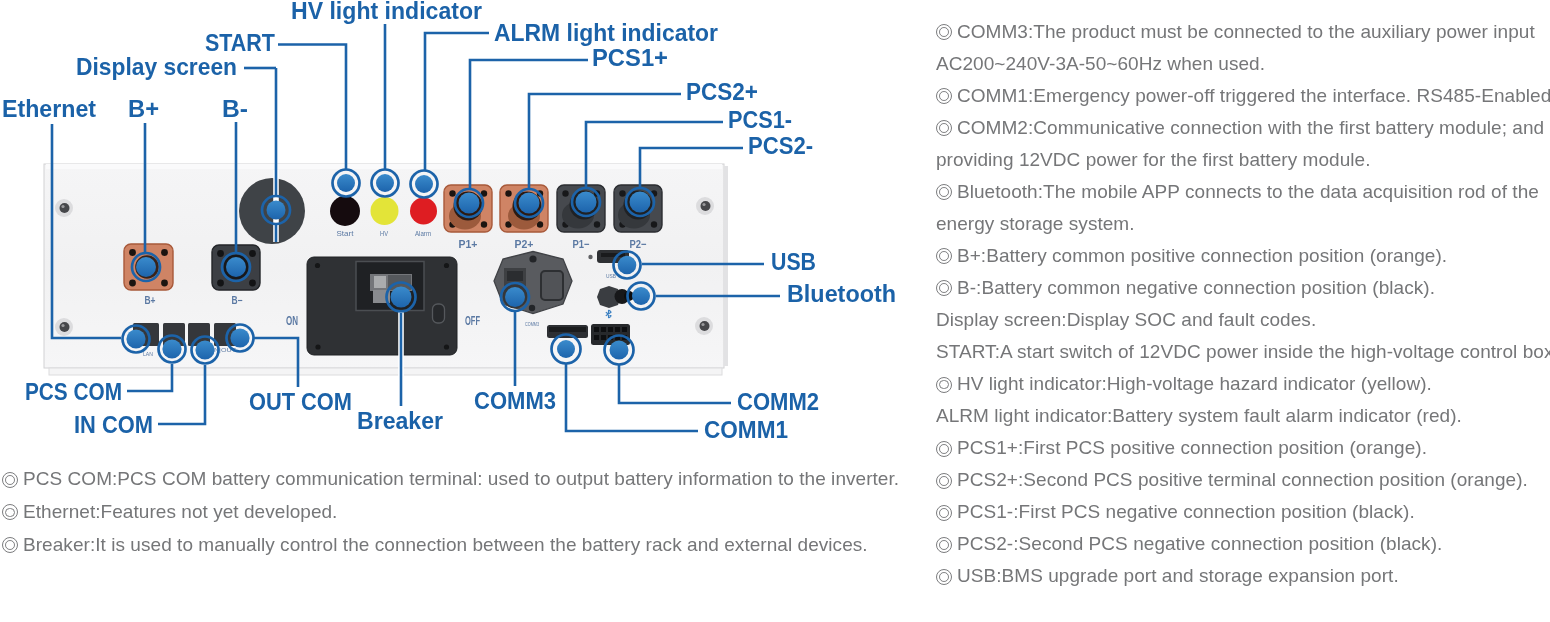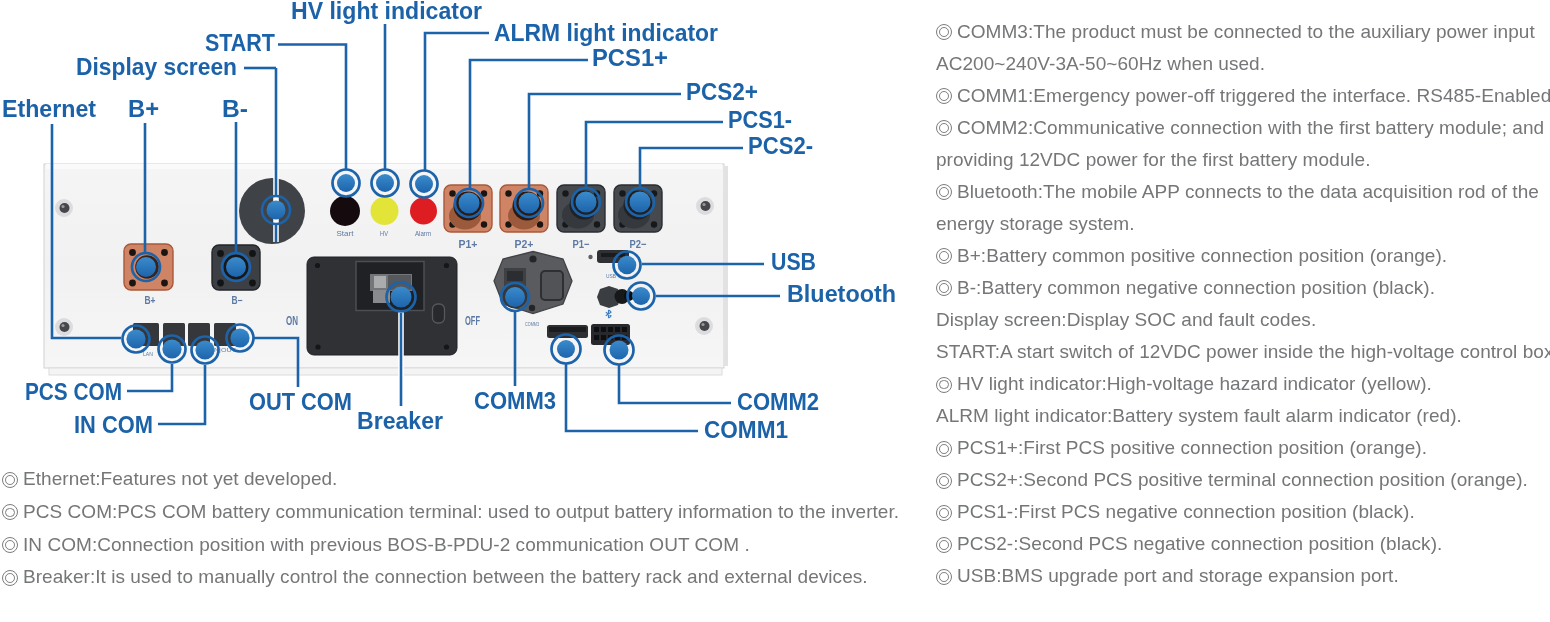--- a/index.html
+++ b/index.html
@@ -333,18 +333,17 @@
     <div><span class="o"></span>HV light indicator:High-voltage hazard indicator (yellow).</div>
     <div>ALRM light indicator:Battery system fault alarm indicator (red).</div>
     <div><span class="o"></span>PCS1+:First PCS positive connection position (orange).</div>
     <div><span class="o"></span>PCS2+:Second PCS positive terminal connection position (orange).</div>
     <div><span class="o"></span>PCS1-:First PCS negative connection position (black).</div>
     <div><span class="o"></span>PCS2-:Second PCS negative connection position (black).</div>
     <div><span class="o"></span>USB:BMS upgrade port and storage expansion port.</div>
   </div>
 
   <div class="txtcol" style="left:2px;top:463.2px;line-height:32.75px;">
+    <div><span class="o"></span>PCS COM:PCS COM battery communication terminal: used to output battery information to the inverter.</div>
     <div><span class="o"></span>Ethernet:Features not yet developed.</div>
-    <div><span class="o"></span>PCS COM:PCS COM battery communication terminal: used to output battery information to the inverter.</div>
-    <div><span class="o"></span>IN COM:Connection position with previous BOS-B-PDU-2 communication OUT COM .</div>
     <div><span class="o"></span>Breaker:It is used to manually control the connection between the battery rack and external devices.</div>
   </div>
 </div>
 
 </body></html>

